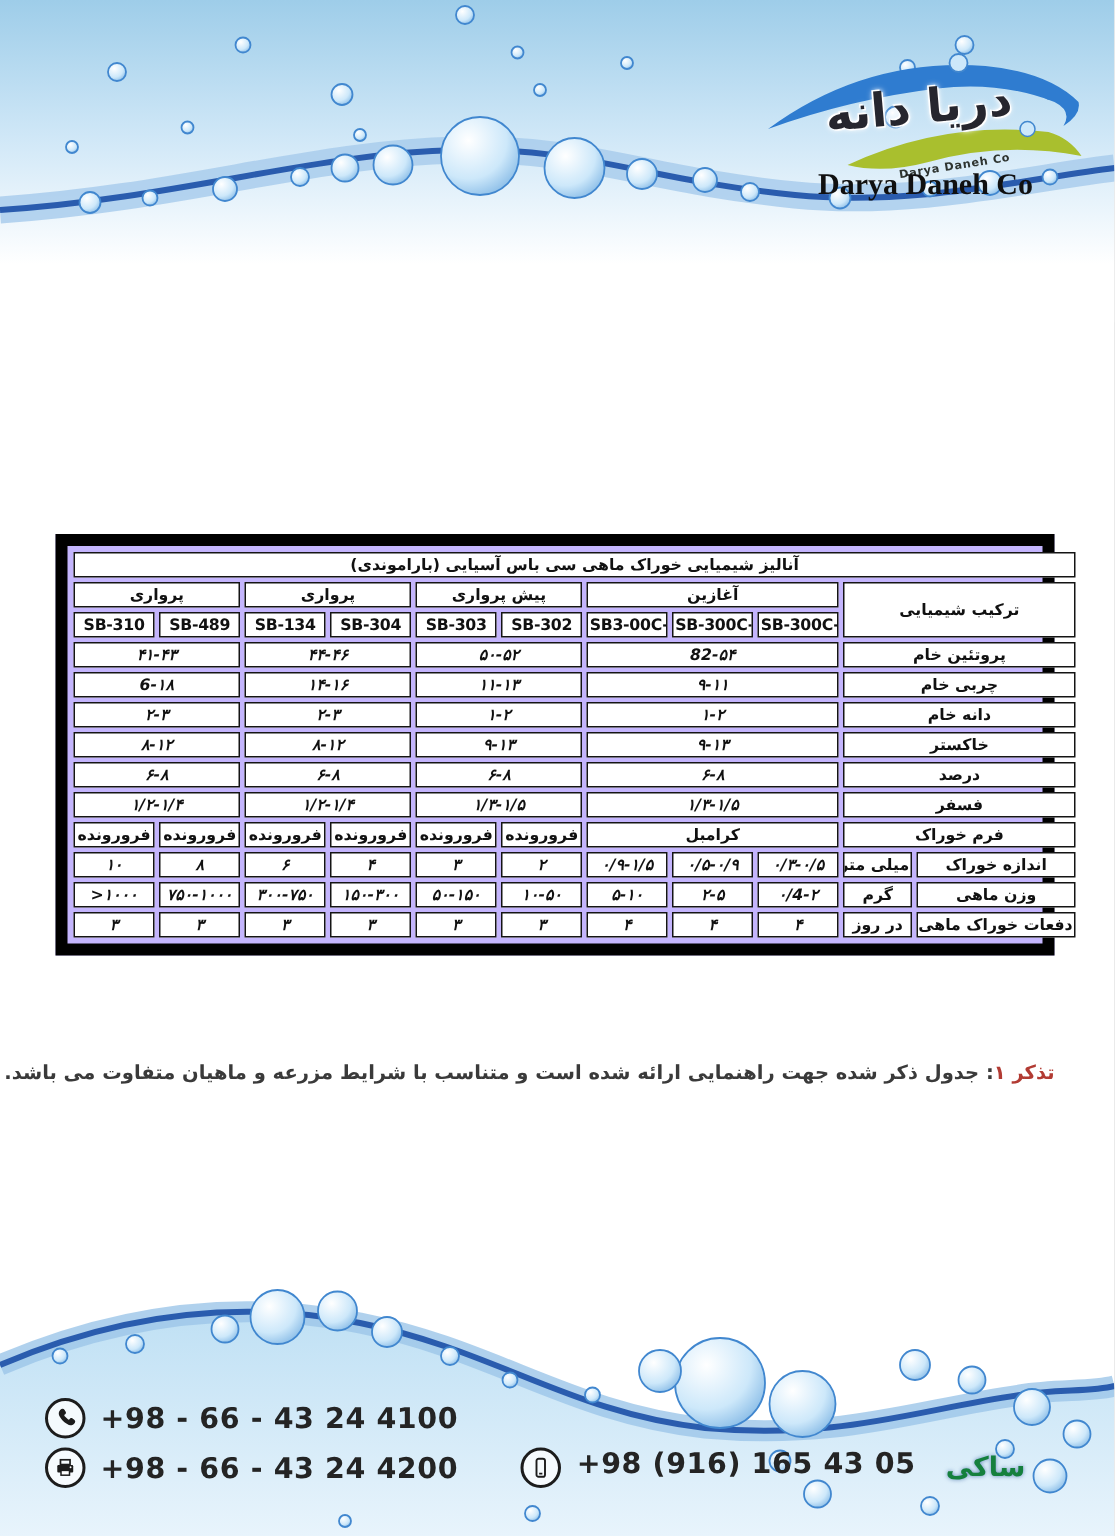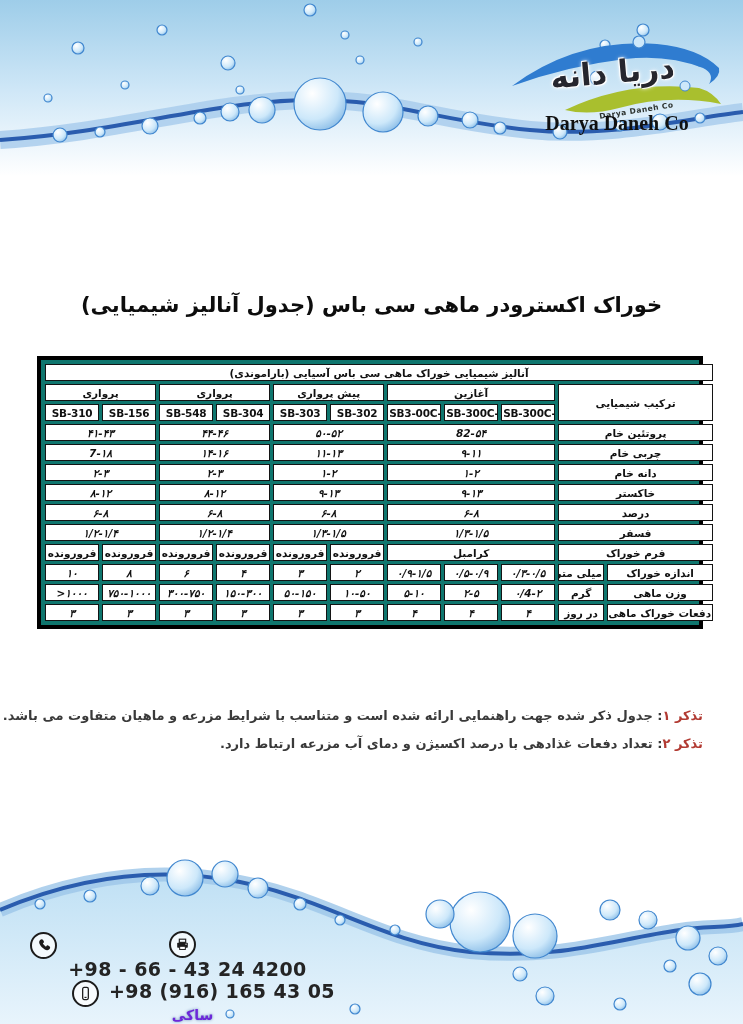--- a/index.html
+++ b/index.html
@@ -18,45 +18,45 @@
   .logo-swoosh-caption{position:absolute;top:82px;left:92px;font-size:7.5px;font-weight:bold;color:#2e3430;
            transform:rotate(-9deg);letter-spacing:.5px;}
   .logo-en{position:absolute;top:88px;left:0;width:100%;text-align:center;
            font-family:"Liberation Serif",serif;font-size:20px;font-weight:bold;color:#101010;}
 
   
   .doc-title{position:absolute;top:293px;left:0;width:100%;text-align:center;direction:rtl;
              font-size:21px;font-weight:bold;color:#0d0d0d;}
 
   
-  .table-wrap{position:absolute;top:356px;left:37px;width:666px;border:4px solid #000000;background:#0f766e;padding:1px;box-sizing:border-box;}
+  .table-wrap{position:absolute;top:356px;left:37px;width:666px;border:8px solid #000000;background:#c4b5fd;padding:1px;box-sizing:border-box;}
   table.analysis{width:100%;border-collapse:separate;border-spacing:3px;direction:rtl;table-layout:fixed;}
   table.analysis td{border:1.6px solid #141414;background:#fff;text-align:center;vertical-align:middle;
       font-weight:bold;color:#111;font-size:10.5px;height:15px;padding:0 1px;overflow:hidden;white-space:nowrap;}
   td.cap{font-size:12px;height:17px;}
   td.grp{font-size:11px;height:16px;}
   td.code{font-size:8.8px;direction:ltr;height:13px;letter-spacing:-.2px;}
   td.num{direction:ltr;font-style:italic;}
   td.lbl{font-size:10.5px;}
   td.unit{font-size:9.5px;}
 
   
   .notes{position:absolute;top:708px;right:40px;left:40px;direction:rtl;}
   .note-line{margin-bottom:13px;font-size:13px;font-weight:600;color:#3a3a3a;white-space:nowrap;}
   .note-label{color:#b23b33;font-weight:bold;}
 
   
   .contact-row{position:absolute;display:flex;align-items:center;}
   .row1{left:30px;top:932px;}
-  .row2{left:30px;top:931px;flex-direction:column;}
+  .row2{left:30px;top:965px;}
   .cicon{width:27px;height:27px;border:2.2px solid #1c1c1c;border-radius:50%;display:flex;
          align-items:center;justify-content:center;background:rgba(255,255,255,.75);box-sizing:border-box;flex:0 0 auto;}
   .cnum{font-size:19px;font-weight:600;color:#242424;letter-spacing:.4px;margin-left:10px;white-space:nowrap;}
   .mobile-block{display:flex;margin-left:42px;}
-  .saki{direction:rtl;color:#6d28d9;font-size:14px;font-weight:bold;margin-left:20px;
+  .saki{direction:rtl;color:#15803d;font-size:18px;font-weight:bold;margin-left:20px;
         text-shadow:0 0 3px rgba(20,70,140,.6);}
 </style>
 </head>
 <body>
 
 <div class="page">
 
   <div class="top-deco">
     <svg width="743" height="215" viewBox="0 0 743 215">
       <defs>
@@ -152,21 +152,20 @@
       <path d="M5,62 Q70,14 150,20 Q192,24 212,44 Q214,52 202,60 Q208,50 196,44 Q160,30 118,35 Q60,42 5,62 Z" fill="#2f7cd0"></path>
       <circle cx="132" cy="18" r="6" fill="#cde8fa" stroke="#4187cf" stroke-width="1.2"></circle>
       <path d="M58,86 Q122,56 192,64 Q206,68 214,80 Q162,70 112,84 Q82,92 58,86 Z" fill="#a9bf2e"></path>
       <circle cx="178" cy="62" r="5" fill="#cde8fa" stroke="#4187cf" stroke-width="1"></circle>
     </svg>
     <div class="logo-fa">دریا دانه</div>
     <div class="logo-swoosh-caption">Darya Daneh Co</div>
     <div class="logo-en">Darya Daneh Co</div>
   </div>
 
-  <div class="doc-title">خوراک اکسترودر ماهی سی باس (جدول آنالیز شیمیایی)</div>
 
   <div class="table-wrap">
     <table class="analysis" dir="rtl">
       <colgroup>
         <col style="width:106px">
           <col style="width:46px">
         <col style="width:54px">
           <col style="width:54px">
           <col style="width:54px">
         <col style="width:54px">
@@ -187,37 +186,37 @@
         <td class="grp" colspan="2">پرواری</td>
         <td class="grp" colspan="2">پرواری</td>
       </tr>
       <tr>
         <td class="code">SB-300C-1</td>
         <td class="code">SB-300C-2</td>
         <td class="code">SB3-00C-3</td>
         <td class="code">SB-302</td>
         <td class="code">SB-303</td>
         <td class="code">SB-304</td>
-        <td class="code">SB-548</td>
-        <td class="code">SB-156</td>
+        <td class="code">SB-134</td>
+        <td class="code">SB-489</td>
         <td class="code">SB-310</td>
       </tr>
       <tr>
         <td class="lbl" colspan="2">پروتئین خام</td>
         <td class="num" colspan="3">82-۵۴</td>
         <td class="num" colspan="2">۵۰-۵۲</td>
         <td class="num" colspan="2">۴۴-۴۶</td>
         <td class="num" colspan="2">۴۱-۴۳</td>
       </tr>
       <tr>
         <td class="lbl" colspan="2">چربی خام</td>
         <td class="num" colspan="3">۹-۱۱</td>
         <td class="num" colspan="2">۱۱-۱۳</td>
         <td class="num" colspan="2">۱۴-۱۶</td>
-        <td class="num" colspan="2">7-۱۸</td>
+        <td class="num" colspan="2">6-۱۸</td>
       </tr>
       <tr>
         <td class="lbl" colspan="2">دانه خام</td>
         <td class="num" colspan="3">۱-۲</td>
         <td class="num" colspan="2">۱-۲</td>
         <td class="num" colspan="2">۲-۳</td>
         <td class="num" colspan="2">۲-۳</td>
       </tr>
       <tr>
         <td class="lbl" colspan="2">خاکستر</td>
@@ -290,31 +289,29 @@
         <td class="num">۳</td>
       </tr>
     </tbody>
       </table>
   </div>
 
   <div class="notes">
     <div class="note-line">
       <span class="note-label">تذکر ۱</span><span>: جدول ذکر شده جهت راهنمایی ارائه شده است و متناسب با شرایط مزرعه و ماهیان متفاوت می باشد.</span>
     </div>
-    <div class="note-line">
-      <span class="note-label">تذکر ۲</span><span>: تعداد دفعات غذادهی با درصد اکسیژن و دمای آب مزرعه ارتباط دارد.</span>
-    </div>
   </div>
 
   <div class="contact-row row1">
     <span class="cicon">
       <svg width="17" height="17" viewBox="0 0 24 24">
           <path fill="#1c1c1c" d="M7.2,4.3 c1.6,-1.6 3.2,-1.6 4.2,0 l1,1.6 c0.6,1 0.2,2 -0.8,2.6 c-0.6,0.4 -0.6,1 -0.1,1.5 l3,3 c0.5,0.5 1.1,0.5 1.5,-0.1 c0.6,-1 1.6,-1.4 2.6,-0.8 l1.6,1 c1.6,1 1.6,2.6 0,4.2 c-1.6,1.6 -4.2,1.8 -6.4,0.2 C10.6,15.6 8.4,13.4 6.9,10.6 C5.4,8.4 5.6,5.9 7.2,4.3 Z"></path>
         </svg>
     </span>
+    <span class="cnum">+98 - 66 - 43 24 4100</span>
   </div>
 
   <div class="contact-row row2">
     <span class="cicon">
       <svg width="17" height="17" viewBox="0 0 24 24">
         <rect x="7.5" y="4.5" width="9" height="4.5" fill="none" stroke="#1c1c1c" stroke-width="1.6"></rect>
         <rect x="4.5" y="9.5" width="15" height="7" rx="1" fill="#1c1c1c"></rect>
         <rect x="8" y="14.5" width="8" height="4.5" fill="#fff" stroke="#1c1c1c" stroke-width="1.4"></rect>
         <circle cx="17" cy="11.5" r="0.9" fill="#fff"></circle>
       </svg>

